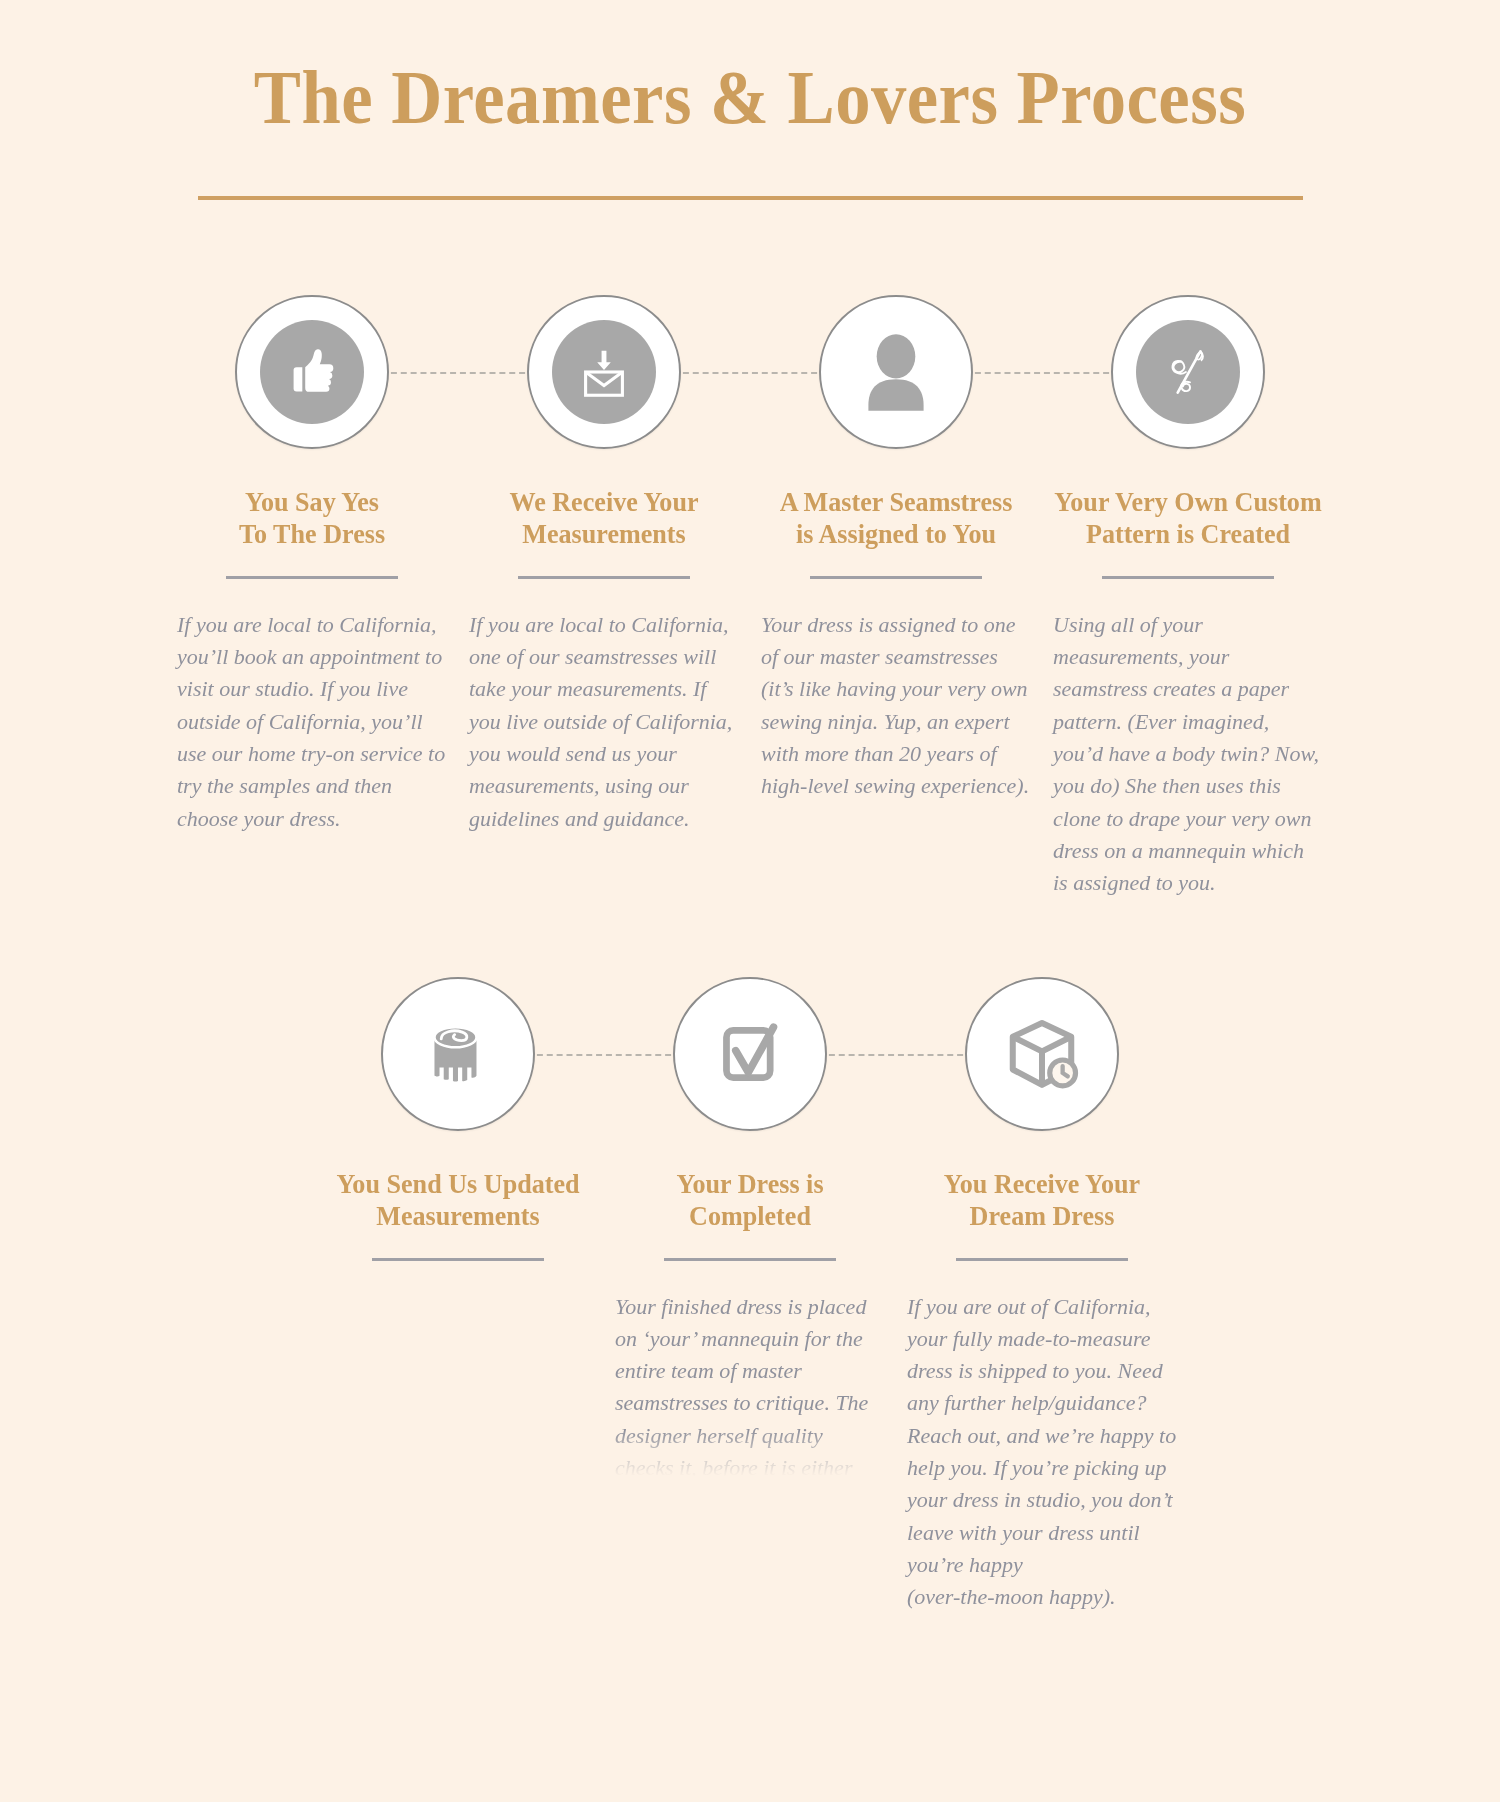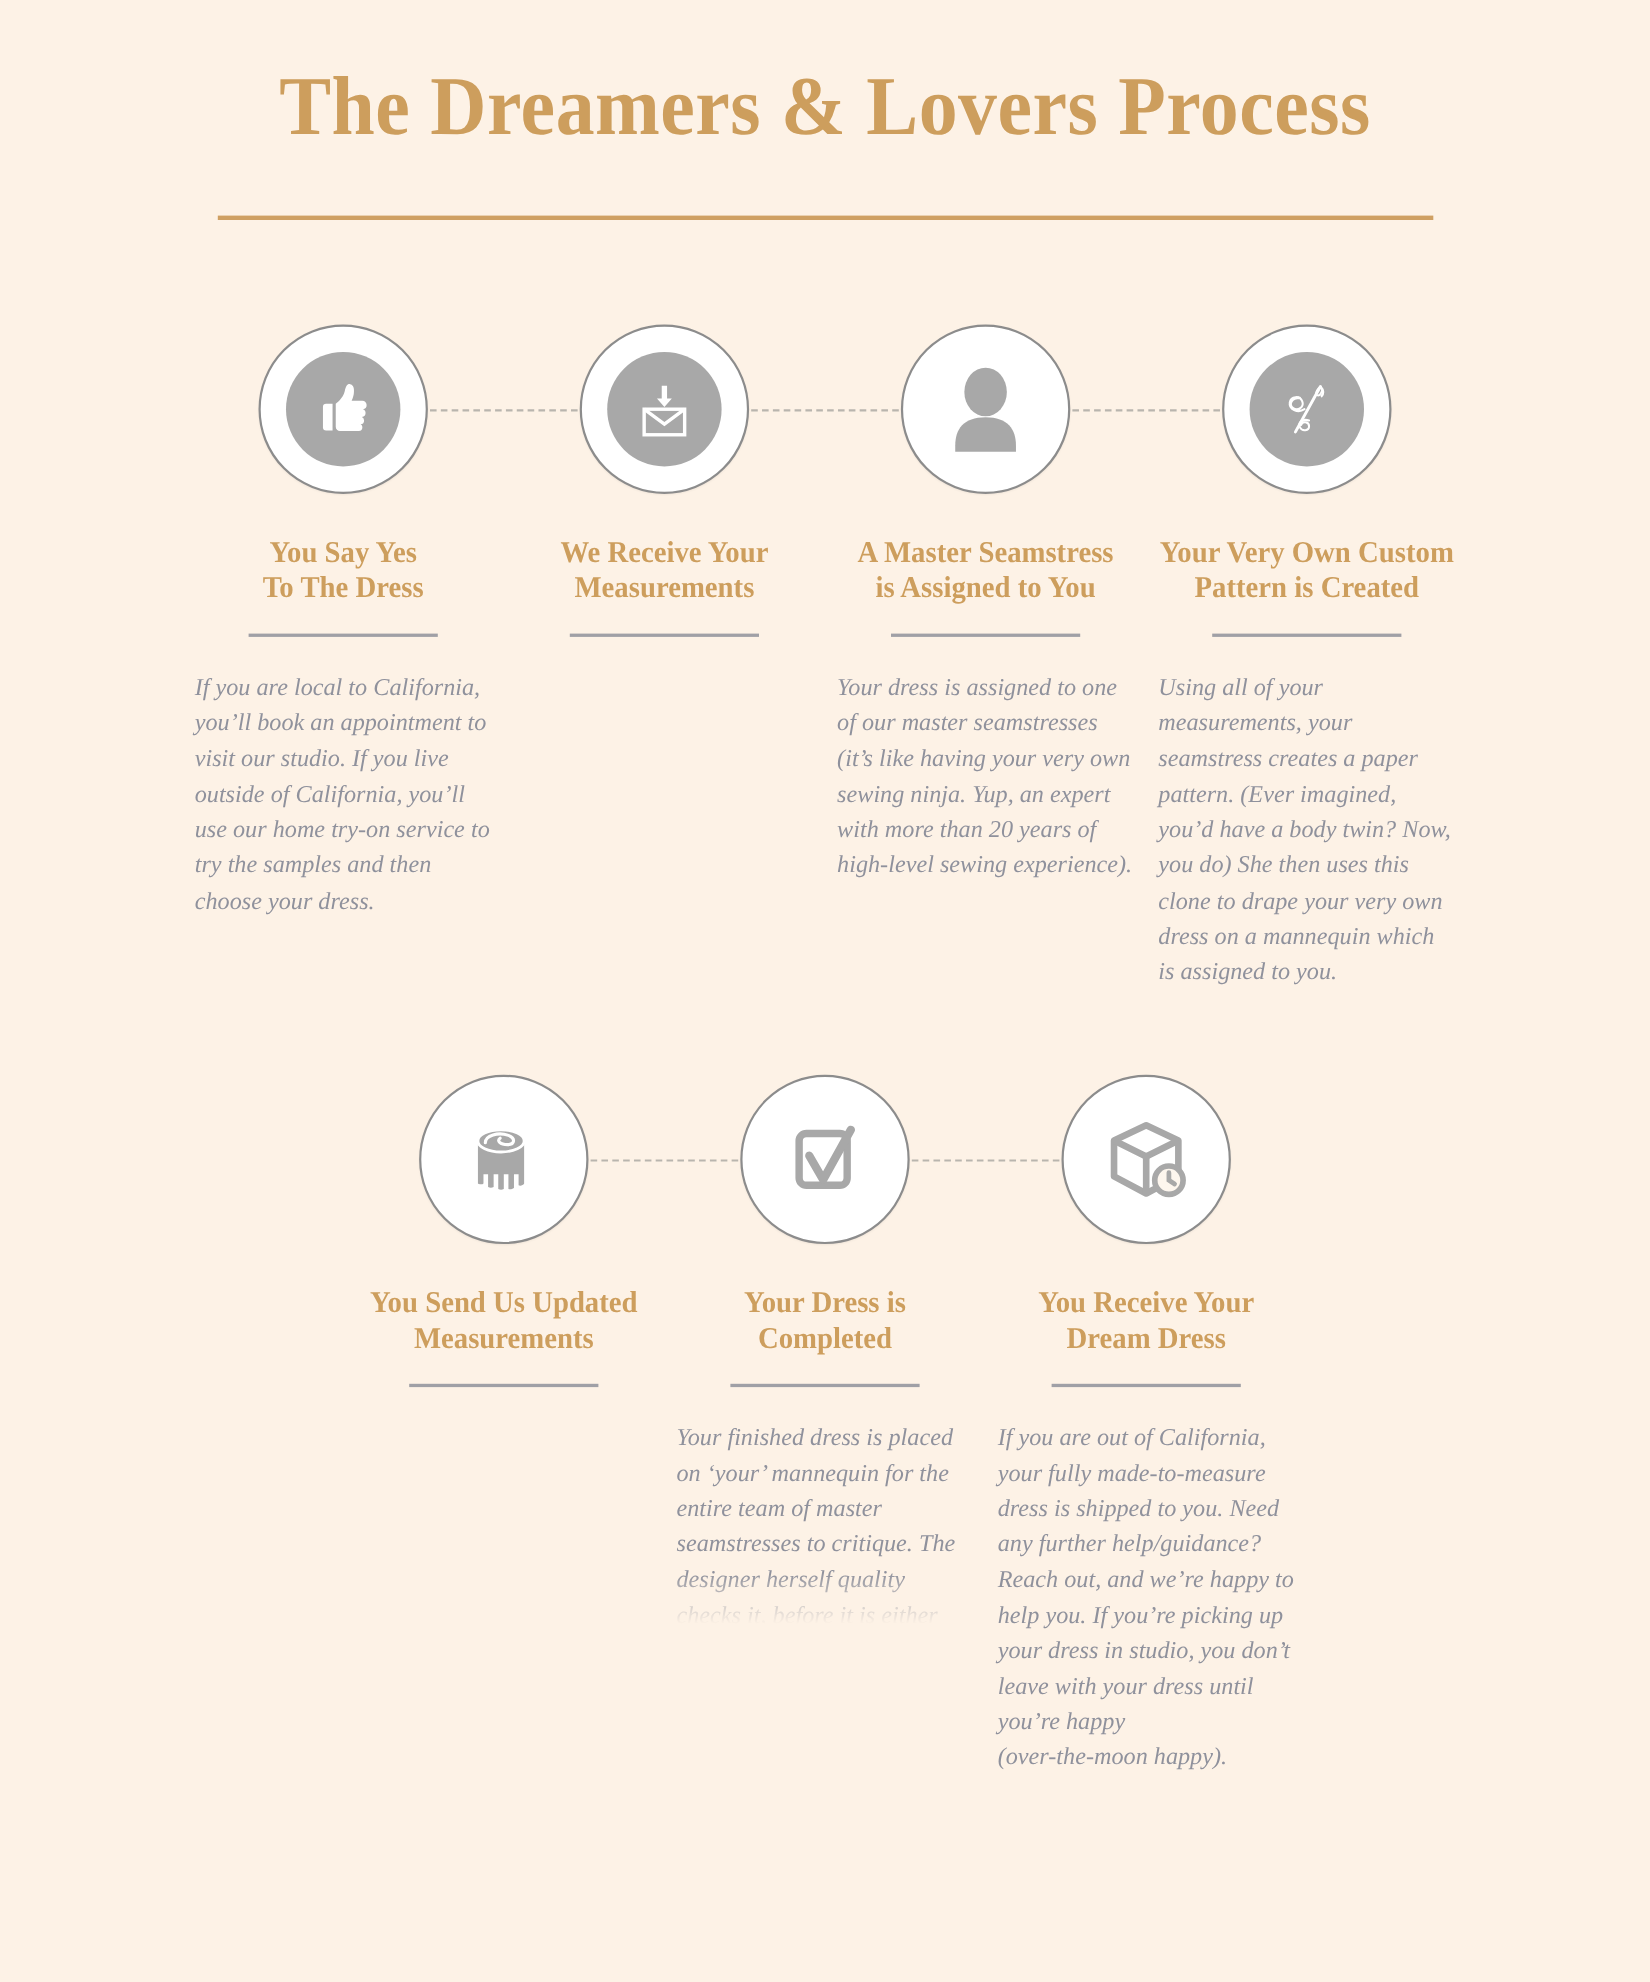--- a/index.html
+++ b/index.html
@@ -187,20 +187,21 @@
               <path fill="#ffffff" d="M29.5 10 L34.5 10 L34.5 22 L39 22 L32 30 L25 22 L29.5 22 Z"></path>
               <rect x="13" y="32" width="38" height="24" fill="none" stroke="#ffffff" stroke-width="3.2"></rect>
               <path d="M13 32 L32 46 L51 32" fill="none" stroke="#ffffff" stroke-width="3.2"></path>
             </svg>
           </div>
         </div>
       </div>
       <div class="card-title">We Receive Your
 Measurements</div>
       <div class="card-rule"></div>
+      <div class="body-text">If you are local to California, one of our seamstresses will take your measurements. If you live outside of California, you would send us your measurements, using our guidelines and guidance.</div>
     </div>
 
     <div class="card">
       <div class="icon-wrap">
         <div class="connector"></div>
         <div class="circle-outer">
           <div class="circle-plain">
             <svg class="icon-svg" width="92" height="92" viewBox="0 0 100 100" aria-hidden="true">
               <ellipse cx="50" cy="33" rx="21" ry="24" fill="#a8a8a8"></ellipse>
               <path d="M50 58 C28 58 20 70 20 86 L20 92 L80 92 L80 86 C80 70 72 58 50 58 Z" fill="#a8a8a8"></path>

